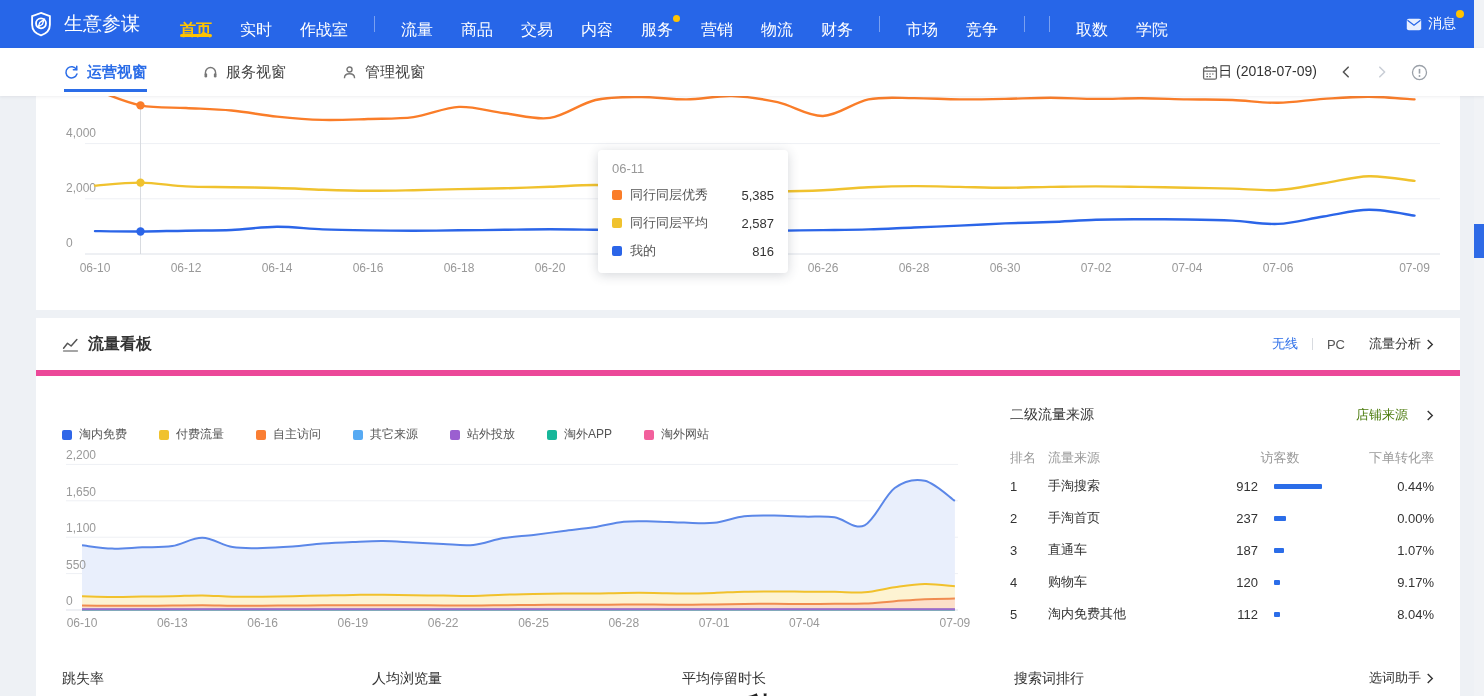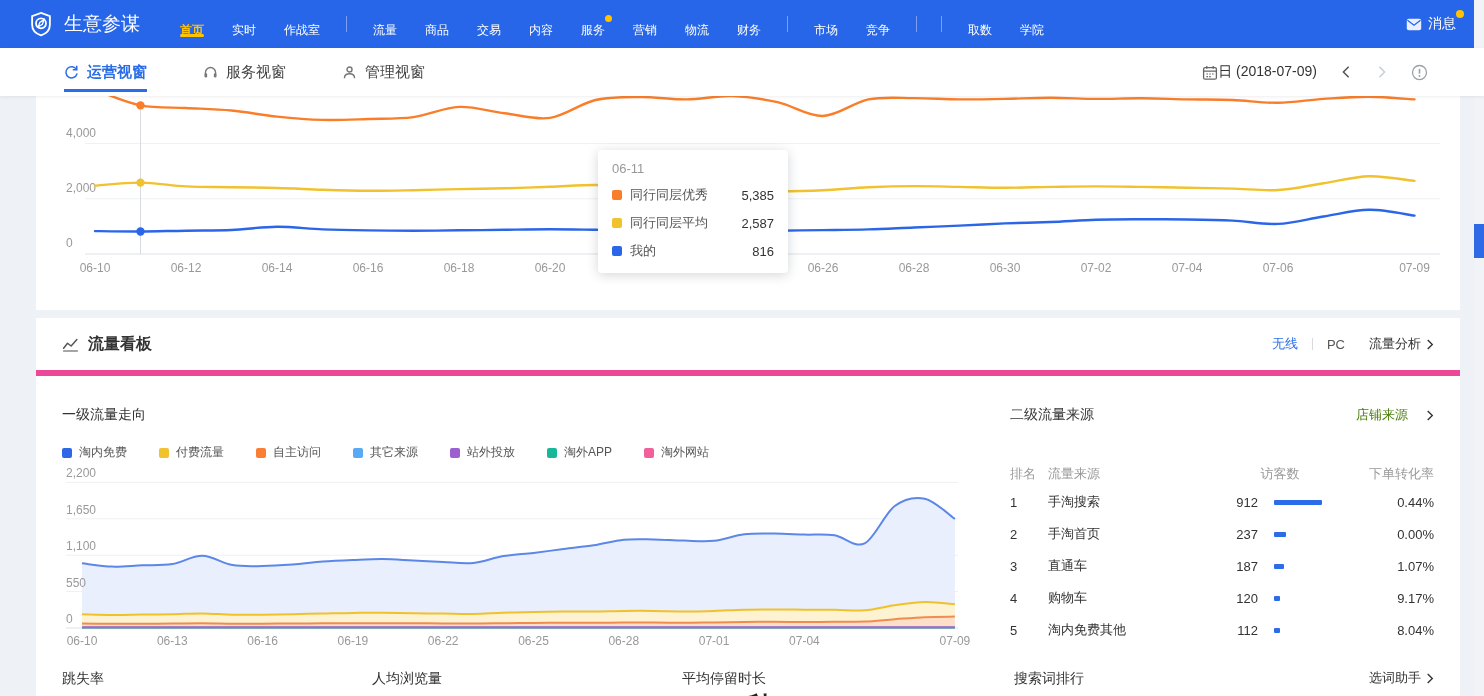--- a/index.html
+++ b/index.html
@@ -3,21 +3,21 @@
 <meta charset="utf-8">
 <style>
   html,body{margin:0;padding:0;width:1484px;height:696px;overflow:hidden;
     background:#eef1f5;font-family:"Liberation Sans","DejaVu Sans",sans-serif;}
   [data-interactable="true"]{cursor:pointer;}
 
   
   .navbar{height:48px;background:#2766e8;display:flex;align-items:center;padding:0 18px 0 28px;}
   .brand{display:flex;align-items:center;gap:10px;color:#fff;font-size:19px;font-weight:400;white-space:nowrap;}
   .nav-menu{display:flex;align-items:center;margin-left:26px;}
-  .nav-item{position:relative;color:#fff;font-size:12px;height:36px;line-height:48px;padding:0 14px;white-space:nowrap;}
+  .nav-item{position:relative;color:#fff;font-size:16px;height:36px;line-height:48px;padding:0 14px;white-space:nowrap;}
   .nav-item.active{color:#ffc300;font-weight:700;}
   .nav-item.active::after{content:"";position:absolute;left:14px;right:14px;bottom:5px;height:3px;background:#ffc300;border-radius:2px;}
   .nav-badge{position:absolute;top:9px;right:7px;width:7px;height:7px;border-radius:50%;background:#ffc300;}
   .nav-divider{width:1px;height:16px;background:rgba(255,255,255,.38);margin:0 12px;}
   .nav-message{margin-left:auto;display:flex;align-items:center;gap:6px;color:#fff;font-size:14px;position:relative;padding-right:10px;}
   .msg-badge{position:absolute;top:-5px;right:2px;width:8px;height:8px;border-radius:50%;background:#ffc300;}
 
   
   .subbar{height:48px;background:#fff;display:flex;align-items:center;padding:0 56px 0 64px;
     box-shadow:0 1px 3px rgba(80,90,110,.10);position:relative;z-index:3;}
@@ -56,21 +56,21 @@
   .flow-left{width:930px;padding:30px 0 0 26px;box-sizing:border-box;}
   .flow-left-title{font-size:14px;color:#333;}
   .legend{display:flex;gap:32px;margin-top:20px;font-size:12px;color:#555;flex-wrap:nowrap;}
   .legend-item{display:flex;align-items:center;gap:7px;white-space:nowrap;}
   .legend-swatch{width:10px;height:10px;border-radius:2px;flex:none;}
   #area-chart-svg{margin-top:6px;display:block;}
 
   .flow-right{flex:1;padding:30px 26px 0 44px;}
   .fr-header{display:flex;justify-content:space-between;align-items:center;font-size:14px;color:#333;}
   .fr-link{display:flex;align-items:center;gap:18px;font-size:13px;color:#4d7c0f;}
-  .src-table{margin-top:38px;}
+  .src-table{margin-top:22px;}
   .src-head{display:flex;align-items:center;color:#999;font-size:13px;height:24px;}
   .src-row{display:flex;align-items:center;height:32px;font-size:13px;color:#333;}
   .c-rank{width:38px;}
   .c-src{flex:1;}
   .c-vis{width:64px;text-align:right;}
   .c-bar{width:76px;padding-left:16px;display:flex;align-items:center;}
   .c-conv{width:84px;text-align:right;}
   .h-vis{width:140px;text-align:center;}
   .bar{height:5px;background:#2b6de8;border-radius:1px;}
 
@@ -256,21 +256,20 @@
         <span data-interactable="false">流量分析</span>
         <svg data-interactable="false" width="8" height="11" viewBox="0 0 8 12" fill="none" stroke="#333" stroke-width="1.5">
             <path d="M1.5 1 L6.5 6 L1.5 11"></path>
           </svg>
       </span>
     </div>
   </div>
 
   <div class="flow-body" data-interactable="false">
     <div class="flow-left" data-interactable="false">
-      <div class="flow-left-title" data-interactable="false">一级流量走向</div>
       <div class="legend" id="area-legend" data-interactable="false">
           <span class="legend-item" data-interactable="true">
             <span class="legend-swatch" data-interactable="false" style="background: rgb(47, 102, 232);"></span>
             <span data-interactable="false">淘内免费</span>
           </span>
           <span class="legend-item" data-interactable="true">
             <span class="legend-swatch" data-interactable="false" style="background: rgb(240, 194, 46);"></span>
             <span data-interactable="false">付费流量</span>
           </span>
           <span class="legend-item" data-interactable="true">

